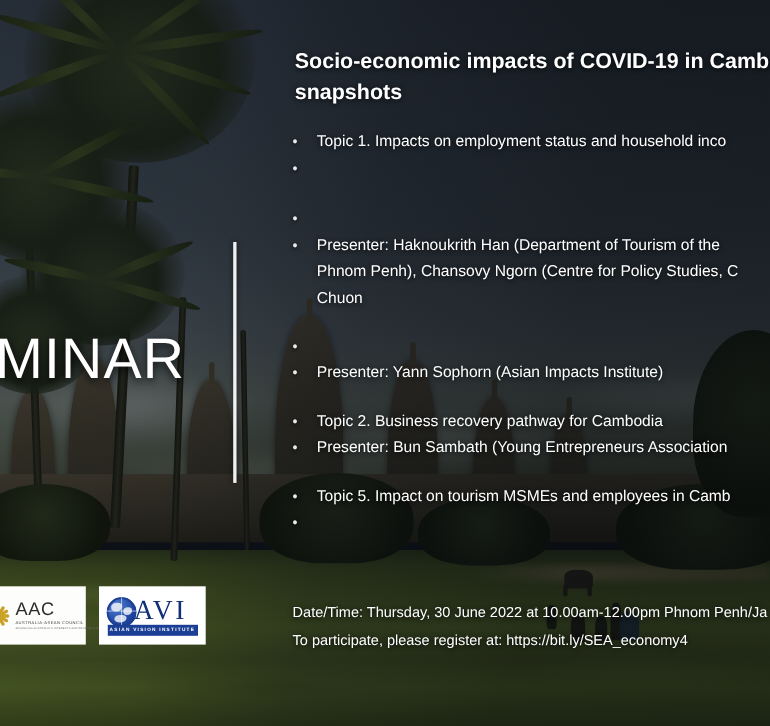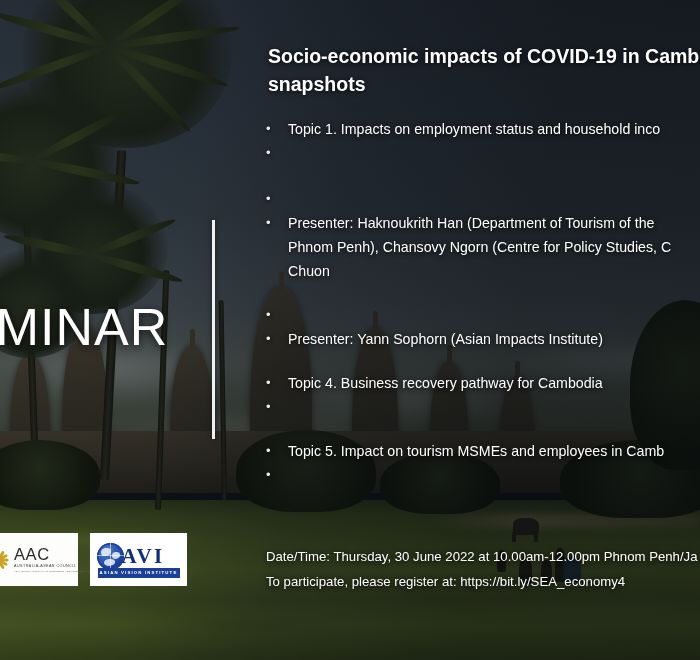--- a/index.html
+++ b/index.html
@@ -349,22 +349,22 @@
   }
   .avi-land {
     position: absolute;
     border-radius: 50% 40% 55% 45%;
     background: rgba(255,255,255,.78);
   }
   .avi-text {
     position: absolute;
     left: 26px; top: 2px;
     font-family: "Liberation Serif", serif;
-    font-size: 21px;
-    font-weight: bold;
+    font-size: 25px;
+    font-weight: normal;
     letter-spacing: 2.5px;
     color: #123078;
     line-height: 28px;
   }
   .avi-band {
     position: absolute;
     left: 2px; bottom: 2px;
     width: 82px; height: 10px;
     background: #1c3f96;
     display: flex;
@@ -495,24 +495,25 @@
         </div>
         <div class="bullet-row">
           <span class="bullet-dot">•</span>
           <span class="bullet-text">Presenter: Yann Sophorn (Asian Impacts Institute)</span>
         </div>
       </div>
 
       <div class="group">
         <div class="bullet-row">
           <span class="bullet-dot">•</span>
-          <span class="bullet-text">Topic 4. Business recovery pathway for Cambodia</span>
-        </div>
-        <div class="bullet-row">
-          <span class="bullet-dot">•</span>
+          <span class="bullet-text">Topic 2. Business recovery pathway for Cambodia</span>
+        </div>
+        <div class="bullet-row">
+          <span class="bullet-dot">•</span>
+          <span class="bullet-text">Presenter: Bun Sambath (Young Entrepreneurs Association </span>
         </div>
       </div>
 
       <div class="group">
         <div class="bullet-row">
           <span class="bullet-dot">•</span>
           <span class="bullet-text">Topic 5. Impact on tourism MSMEs and employees in Camb</span>
         </div>
         <div class="bullet-row">
           <span class="bullet-dot">•</span>

